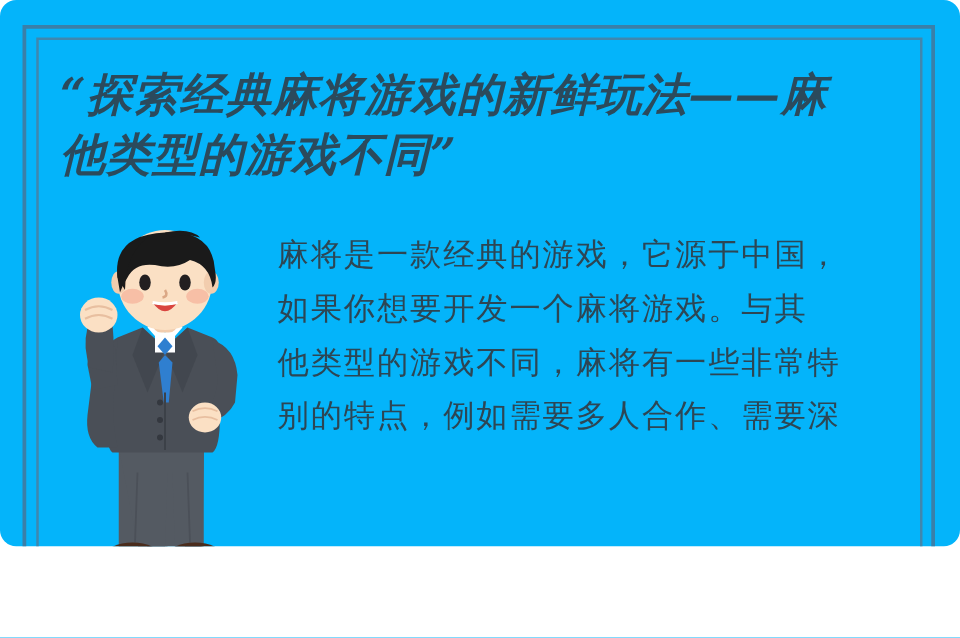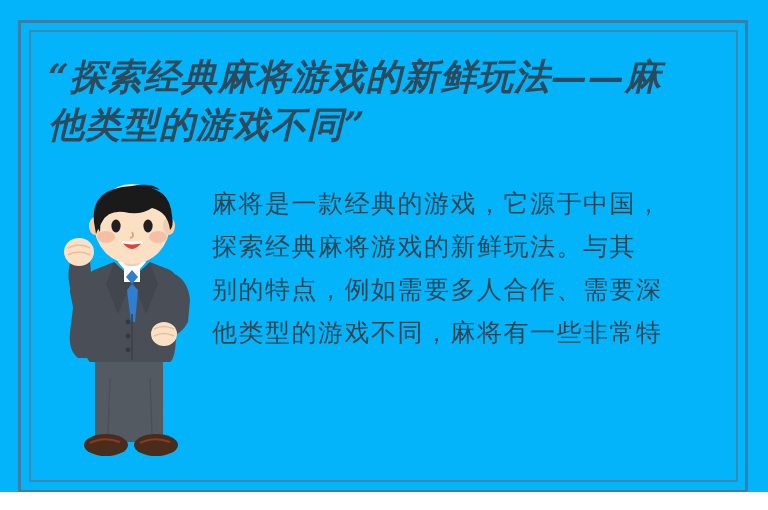--- a/index.html
+++ b/index.html
@@ -9,23 +9,24 @@
   body {
     width: 768px;
     height: 510px;
     overflow: hidden;
     font-family: "Liberation Sans", sans-serif;
   }
 
   #poster {
     position: relative;
     width: 768px;
-    height: 492px;
+    height: 437px;
     background: #04b4fa;
     overflow: hidden;
+    border-radius: 13px;
   }
 
   
   .frame-outer {
     position: absolute;
     left: 18px;
     top: 20px;
     width: 730px;
     height: 473px;
     border: 3px solid #3a7fa8;
@@ -57,21 +58,21 @@
     font-size: 36px;
     line-height: 48px;
     color: #2b4a5c;
     letter-spacing: 1px;
     white-space: nowrap;
   }
 
   
   .body-block {
     position: absolute;
-    left: 212px;
+    left: 222px;
     top: 182px;
     width: 500px;
   }
   .body-line {
     font-family: "DejaVu Sans", sans-serif;
     font-size: 25px;
     line-height: 43px;
     color: #2d4654;
     letter-spacing: 1.5px;
     white-space: nowrap;
@@ -95,23 +96,23 @@
   <div class="frame-outer"></div>
   <div class="frame-inner"></div>
 
   <div class="title-block">
     <div class="title-line">“探索经典麻将游戏的新鲜玩法——麻</div>
     <div class="title-line">他类型的游戏不同”</div>
   </div>
 
   <div class="body-block">
     <div class="body-line">麻将是一款经典的游戏，它源于中国，</div>
-    <div class="body-line">探索经典麻将游戏的新鲜玩法。与其</div>
+    <div class="body-line">如果你想要开发一个麻将游戏。与其</div>
+    <div class="body-line">他类型的游戏不同，麻将有一些非常特</div>
     <div class="body-line">别的特点，例如需要多人合作、需要深</div>
-    <div class="body-line">他类型的游戏不同，麻将有一些非常特</div>
   </div>
 
   <div class="character">
     <svg width="170" height="302" viewBox="0 0 170 302" xmlns="http://www.w3.org/2000/svg">
 
       <path d="M47 176 L115 176 L114 256 L100 256 L96 182 L88 182 L86 256 L70 256 Z" fill="#545a62"></path>
       <rect x="47" y="176" width="68" height="84" fill="#545a62"></rect>
       <path d="M47 176 L115 176 L113 258 L92 258 L90 196 L86 196 L84 258 L63 258 Z" fill="#545a62"></path>
 
       <line x1="62" y1="196" x2="60" y2="252" stroke="#4b5058" stroke-width="1.4"></line>

